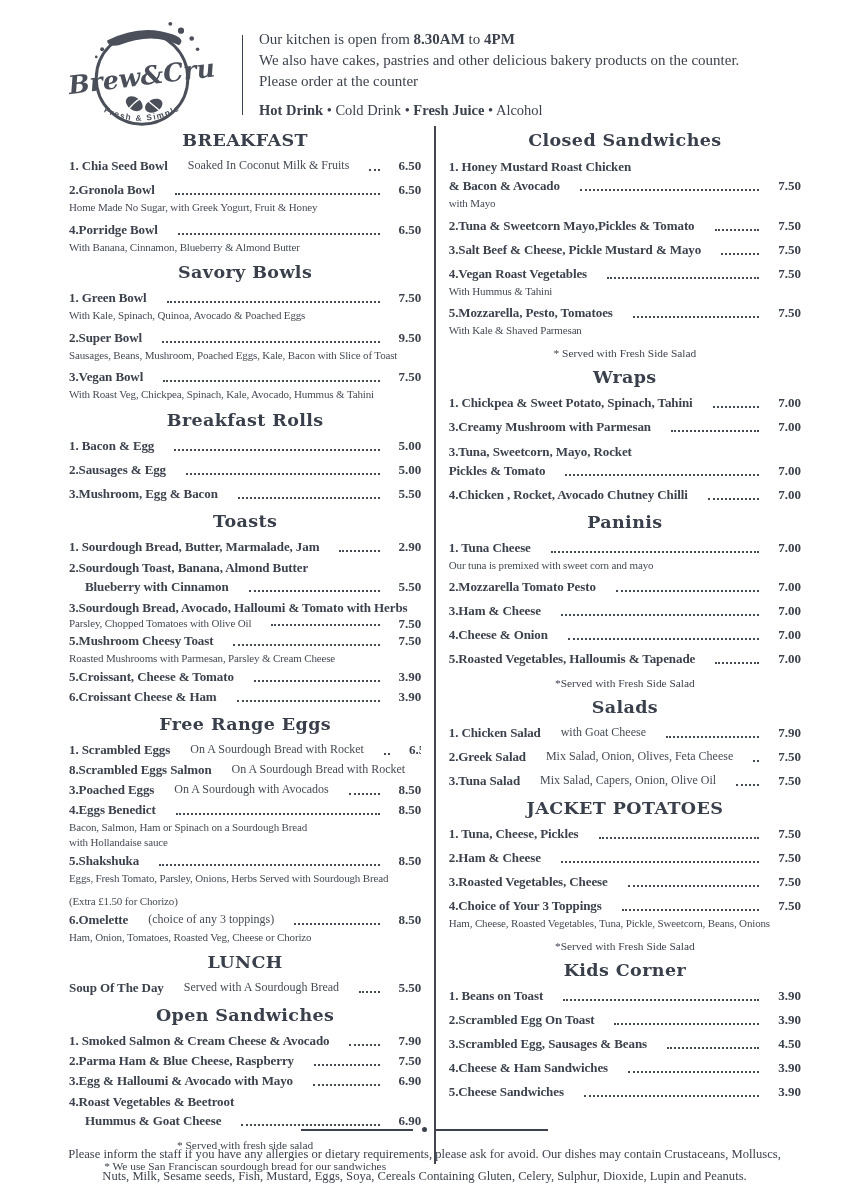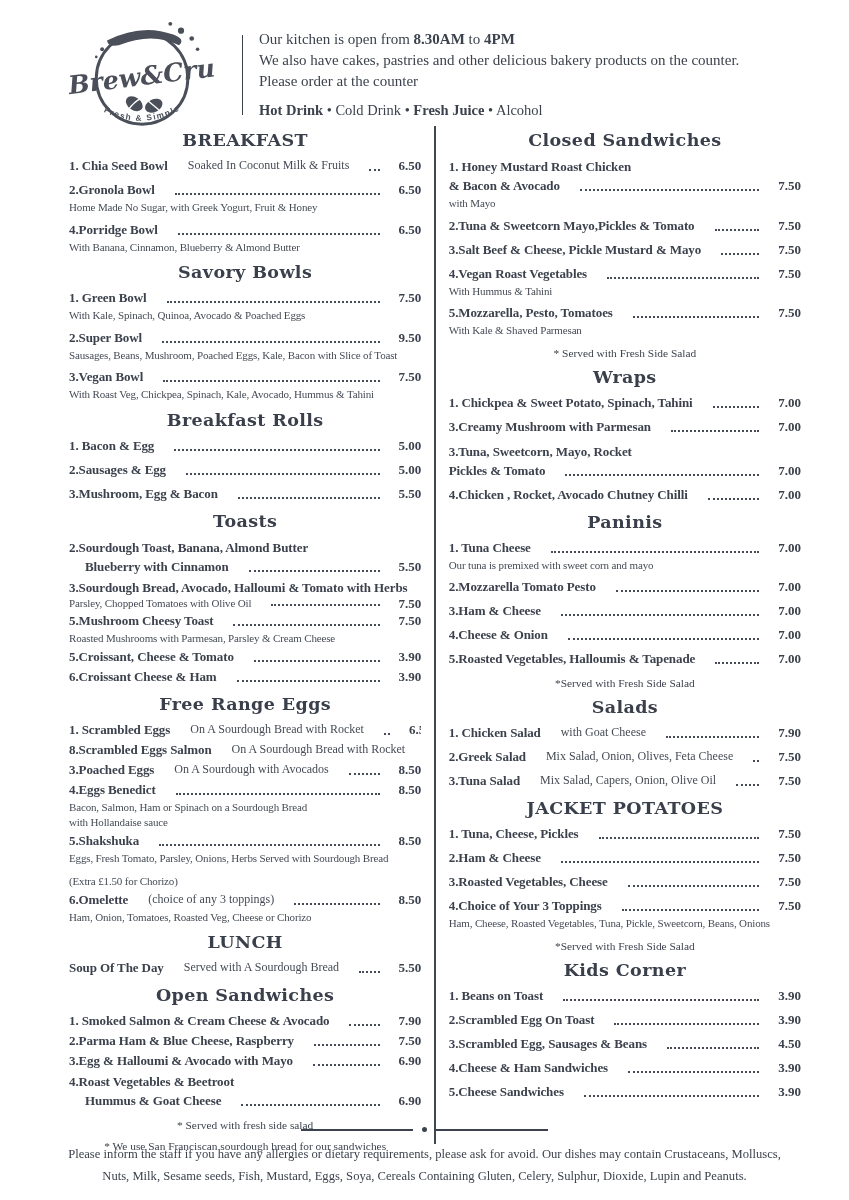--- a/index.html
+++ b/index.html
@@ -164,20 +164,27 @@
             <div class="row main has-price">
               <span class="txt">3.Mushroom, Egg &amp; Bacon</span>
               <span class="dots"></span>
               <span class="price">5.50</span>
             </div>
           </div>
         </section>
         <section class="menu-section dense">
           <h2 class="sec-title">Toasts</h2>
           <div class="menu-item">
+            <div class="row main has-price">
+              <span class="txt">1. Sourdough Bread, Butter, Marmalade, Jam</span>
+              <span class="dots"></span>
+              <span class="price">2.90</span>
+            </div>
+          </div>
+          <div class="menu-item">
             <div class="row main"><span class="txt">2.Sourdough Toast, Banana, Almond Butter</span></div>
             <div class="row main indent has-price">
               <span class="txt">Blueberry with Cinnamon</span>
               <span class="dots"></span>
               <span class="price">5.50</span>
             </div>
           </div>
           <div class="menu-item">
             <div class="row main"><span class="txt">3.Sourdough Bread, Avocado, Halloumi &amp; Tomato with Herbs</span></div>
             <div class="row desc has-price">

